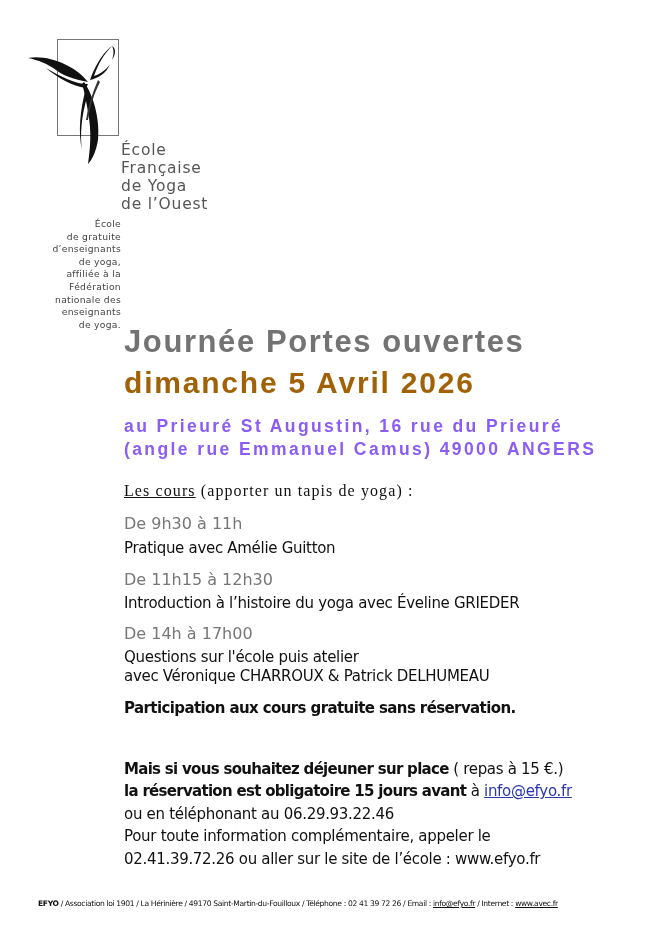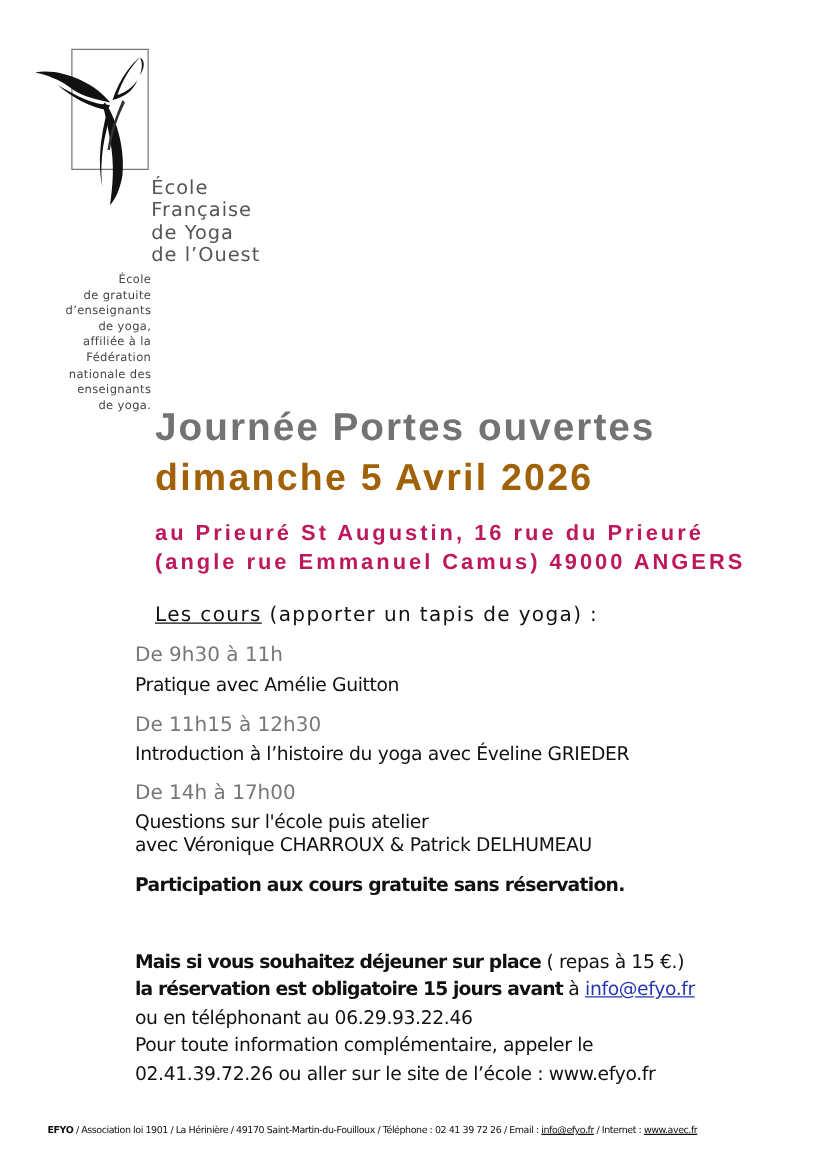--- a/index.html
+++ b/index.html
@@ -9,24 +9,24 @@
   }
   .abs { position: absolute; }
   
   #logo-frame { left: 57px; top: 39px; width: 62px; height: 97px; border: 1px solid #777; box-sizing: border-box; background: transparent; }
   #logo-mark { left: 26px; top: 40px; width: 96px; height: 126px; }
   .school-name { left: 121px; font-size: 15.5px; color: #555; letter-spacing: 0.8px; line-height: 18px; }
   .tagline { right: 541px; width: 110px; text-align: right; font-size: 9.2px; color: #444; line-height: 12.6px; letter-spacing: 0.3px; }
 
   .title { left: 124px; top: 324px; font-family: "Liberation Sans", sans-serif; font-weight: bold; font-size: 31px; color: #737373; letter-spacing: 1.6px; white-space: nowrap; }
   .date { left: 124px; top: 366px; font-family: "Liberation Sans", sans-serif; font-weight: bold; font-size: 30px; color: #a16207; letter-spacing: 1.8px; white-space: nowrap; }
-  .address { left: 124px; font-family: "Liberation Sans", sans-serif; font-weight: bold; font-size: 17.5px; color: #be185d; letter-spacing: 2.4px; white-space: nowrap; }
+  .address { left: 124px; font-family: "Liberation Sans", sans-serif; font-weight: bold; font-size: 17.5px; color: #8b5cf6; letter-spacing: 2.4px; white-space: nowrap; }
 
-  .body-line { left: 108px; font-size: 15px; white-space: nowrap; letter-spacing: -0.3px; }
-  .cours-head { left: 124px; top: 482px; font-size: 16px; letter-spacing: 1.1px; white-space: nowrap; color: #111; }
+  .body-line { left: 124px; font-size: 15px; white-space: nowrap; letter-spacing: -0.3px; }
+  .cours-head { left: 124px; top: 482px; font-size: 16px; letter-spacing: 1.1px; white-space: nowrap; color: #111; font-family: Liberation Serif, serif; }
   .cours-head u { text-decoration: underline; }
   .time { color: #777; font-size: 16px; letter-spacing: 0px; }
   .desc { color: #111; }
   .bold { font-weight: bold; }
   .link { color: #2a36b0; text-decoration: underline; }
 
   .footer { left: 38px; top: 899px; font-size: 7.6px; color: #111; white-space: nowrap; letter-spacing: -0.35px; }
   .footer b { font-weight: bold; }
   .footer .flink { text-decoration: underline; }
 </style>

